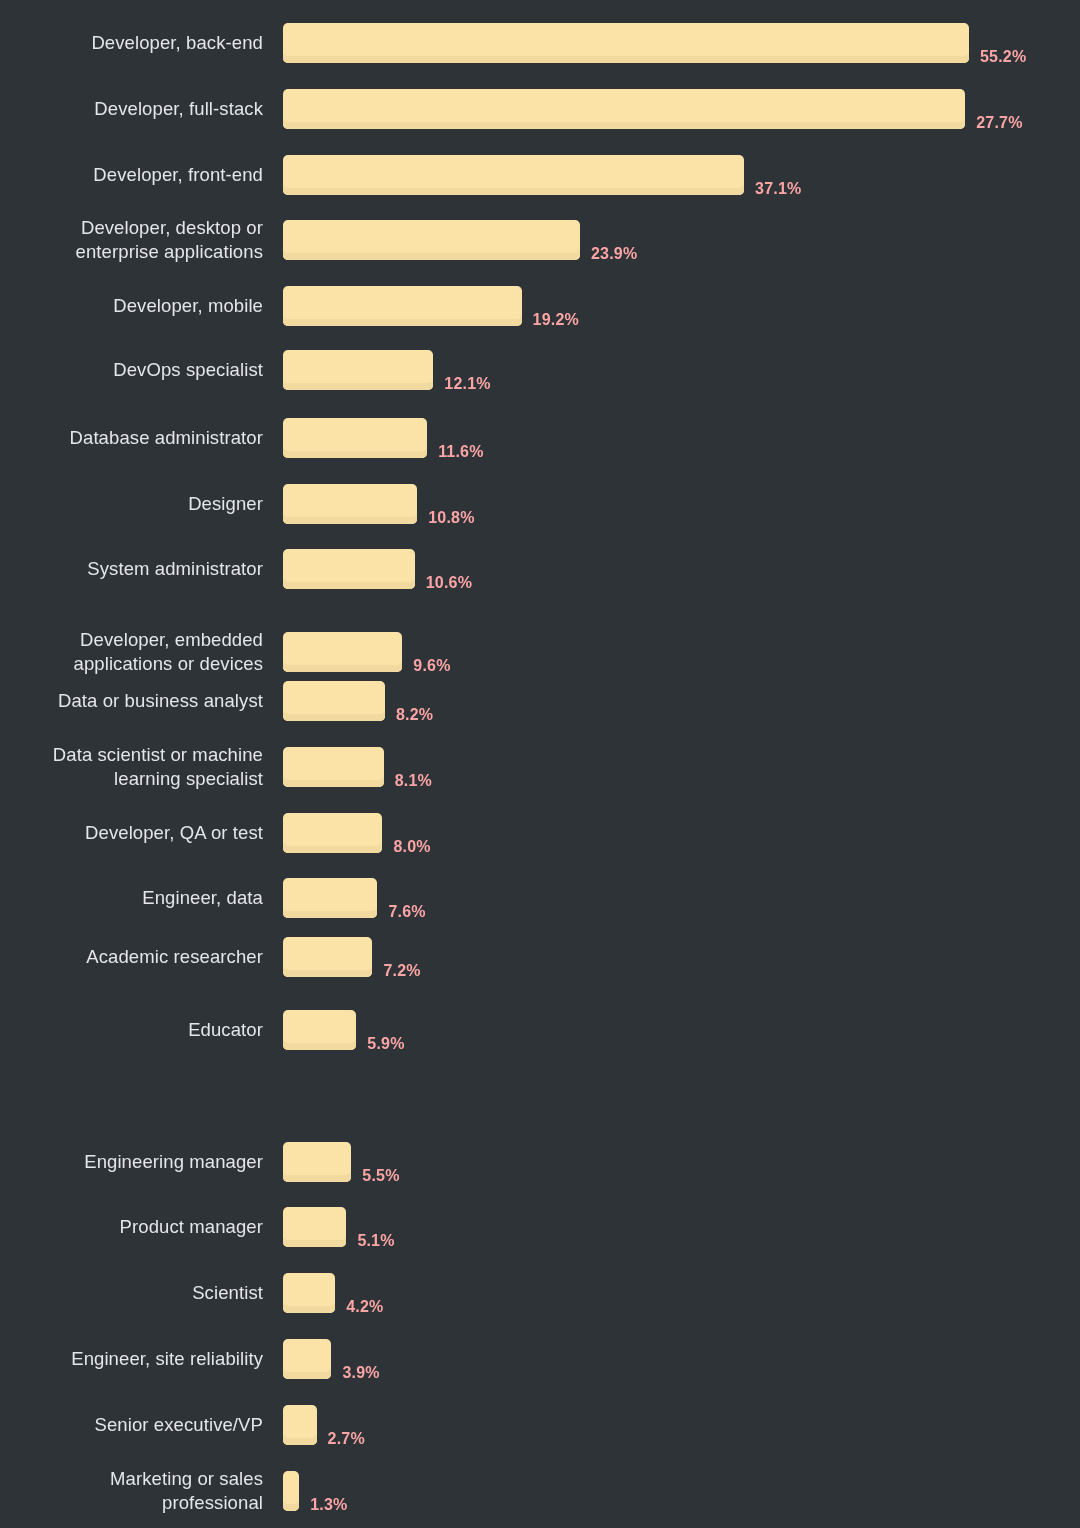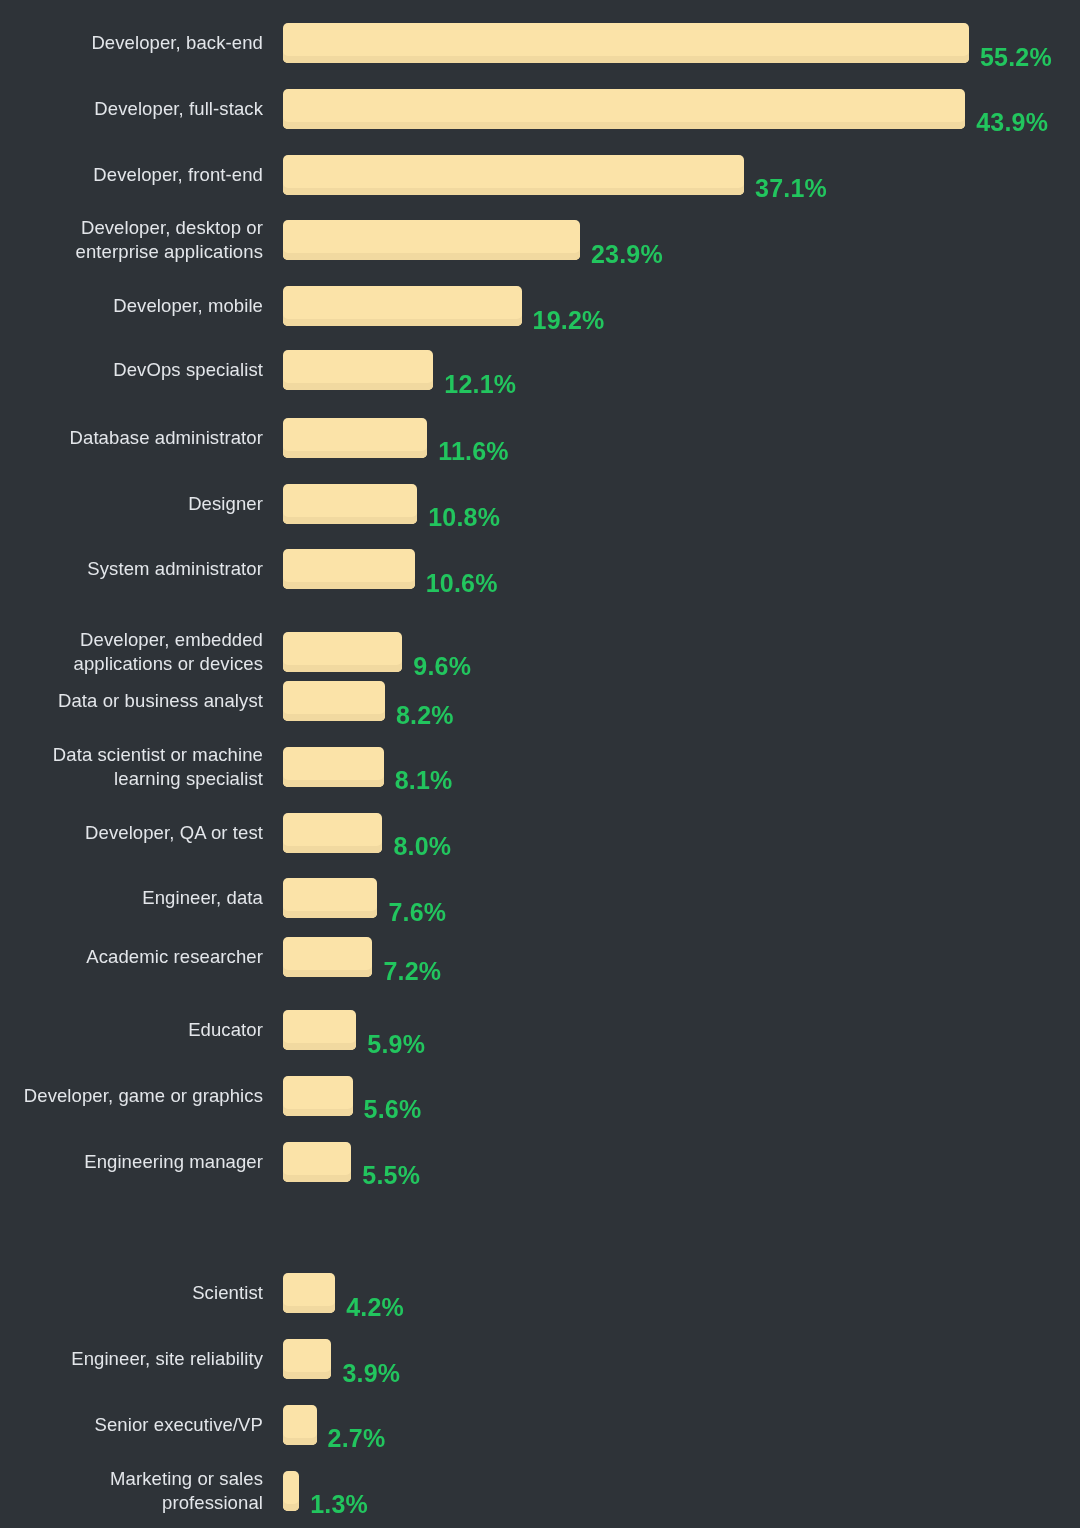--- a/index.html
+++ b/index.html
@@ -69,22 +69,22 @@
     right: 0;
     bottom: 0;
     height: 7px;
     background: #f1d9a0;
     border-bottom-left-radius: 5px;
     border-bottom-right-radius: 5px;
   }
 
   .val-label {
     margin-left: 11px;
-    color: #22c55e;
-    font-size: 25px;
+    color: #fca5a5;
+    font-size: 16px;
     font-weight: 700;
     letter-spacing: 0.2px;
     white-space: nowrap;
     margin-top: 28px;
   }
 </style>
 </head>
 <body>
 
 <div id="chart-root">
@@ -92,21 +92,21 @@
       <div class="cat-label">Developer, back-end</div>
       <div class="bar-wrap">
         <div class="bar" style="width: 686px;"></div>
         <div class="val-label">55.2%</div>
       </div>
     </div>
     <div class="bar-row" style="top: 85.8px;">
       <div class="cat-label">Developer, full-stack</div>
       <div class="bar-wrap">
         <div class="bar" style="width: 682.272px;"></div>
-        <div class="val-label">43.9%</div>
+        <div class="val-label">27.7%</div>
       </div>
     </div>
     <div class="bar-row" style="top: 151.6px;">
       <div class="cat-label">Developer, front-end</div>
       <div class="bar-wrap">
         <div class="bar" style="width: 461.062px;"></div>
         <div class="val-label">37.1%</div>
       </div>
     </div>
     <div class="bar-row" style="top: 217.4px;">
@@ -196,32 +196,32 @@
         <div class="val-label">7.2%</div>
       </div>
     </div>
     <div class="bar-row" style="top: 1007px;">
       <div class="cat-label">Educator</div>
       <div class="bar-wrap">
         <div class="bar" style="width: 73.3225px;"></div>
         <div class="val-label">5.9%</div>
       </div>
     </div>
-    <div class="bar-row" style="top: 1072.8px;">
-      <div class="cat-label">Developer, game or graphics</div>
-      <div class="bar-wrap">
-        <div class="bar" style="width: 69.5942px;"></div>
-        <div class="val-label">5.6%</div>
-      </div>
-    </div>
     <div class="bar-row" style="top: 1138.6px;">
       <div class="cat-label">Engineering manager</div>
       <div class="bar-wrap">
         <div class="bar" style="width: 68.3514px;"></div>
         <div class="val-label">5.5%</div>
+      </div>
+    </div>
+    <div class="bar-row" style="top: 1204.4px;">
+      <div class="cat-label">Product manager</div>
+      <div class="bar-wrap">
+        <div class="bar" style="width: 63.3804px;"></div>
+        <div class="val-label">5.1%</div>
       </div>
     </div>
     <div class="bar-row" style="top: 1270.2px;">
       <div class="cat-label">Scientist</div>
       <div class="bar-wrap">
         <div class="bar" style="width: 52.1957px;"></div>
         <div class="val-label">4.2%</div>
       </div>
     </div>
     <div class="bar-row" style="top: 1336px;">

